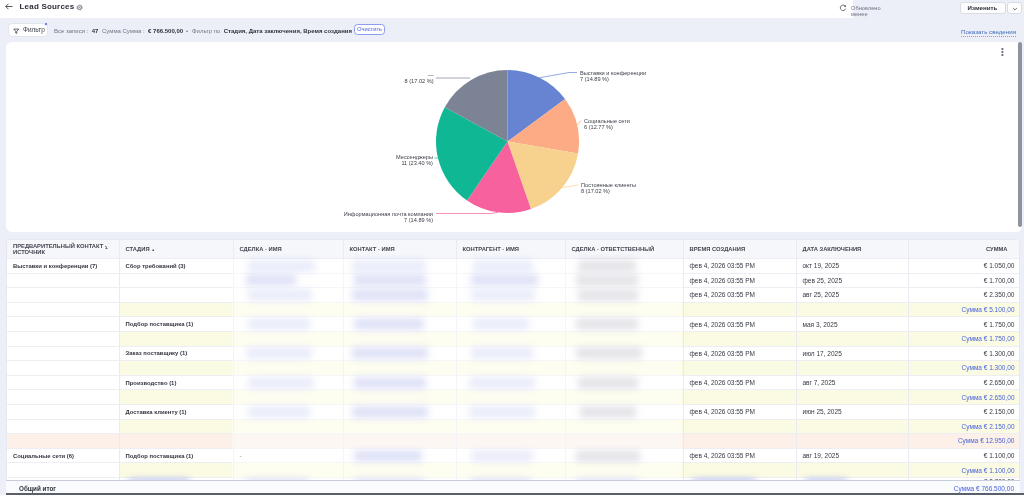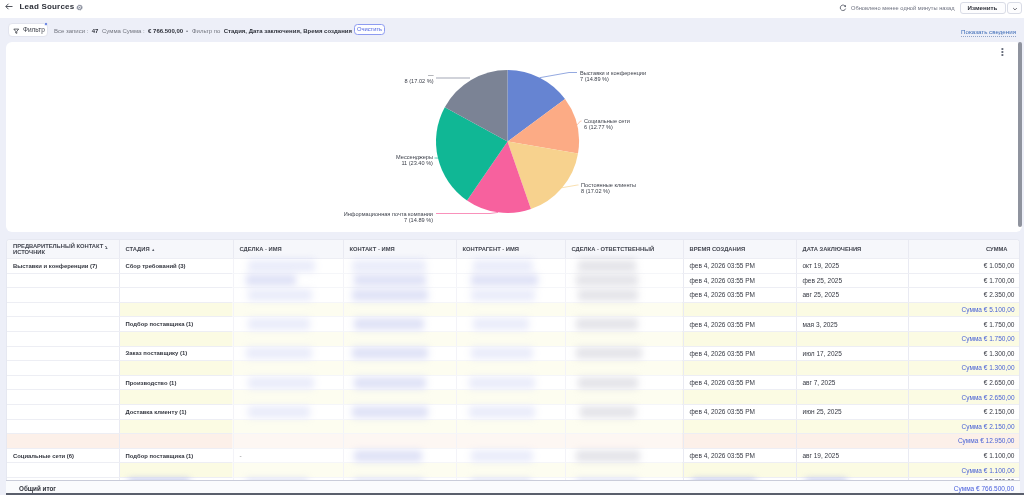--- a/index.html
+++ b/index.html
@@ -1,19 +1,19 @@
 <!DOCTYPE html>
 <html><head>
 <meta charset="utf-8">
 <style>
 * { margin:0; padding:0; box-sizing:border-box; }
 html,body { width:1024px; height:497px; overflow:hidden; }
 body { font-family:"Liberation Sans",sans-serif; background:#edeff8; position:relative; }
 
-.topbar { position:absolute; left:0; top:0; width:1024px; height:18px; background:#fff; }
+.topbar { position:absolute; left:0; top:0; width:853px; height:18px; background:#fff; }
 .title { position:absolute; left:19.5px; top:2px; font-size:8px; font-weight:bold; color:#2d3039; letter-spacing:.2px; }
 .gear { position:absolute; left:76px; top:4px; width:7px; height:7px; color:#8d92a0; font-size:7px; line-height:7px; }
 .updated { position:absolute; left:851px; top:4.8px; font-size:5.7px; color:#6e7280; }
 .upd-ic { position:absolute; left:839px; top:3.5px; width:8px; height:8px; }
 .btn-edit { position:absolute; left:959.5px; top:1.5px; width:46px; height:12px; background:#fdfdfe; border:1px solid #d9dce6; border-radius:3px; font-size:6.2px; font-weight:bold; color:#2f323b; text-align:center; line-height:10.5px; }
 .btn-caret { position:absolute; left:1006.5px; top:1.5px; width:15px; height:12px; background:#fdfdfe; border:1px solid #d9dce6; border-radius:3px; }
 
 .filterbar { position:absolute; left:0; top:18px; width:1024px; height:23px; background:#edeff8; }
 .btn-filter { position:absolute; left:8px; top:5px; width:40px; height:14px; background:#fff; border:1px solid #e2e4ee; border-radius:4px; font-size:6.5px; color:#3c3f49; line-height:12px; padding-left:14px; }
 .badge { position:absolute; left:43.5px; top:3.5px; width:4.5px; height:4.5px; background:#3e63dd; border:1px solid #edeff8; border-radius:50%; }

